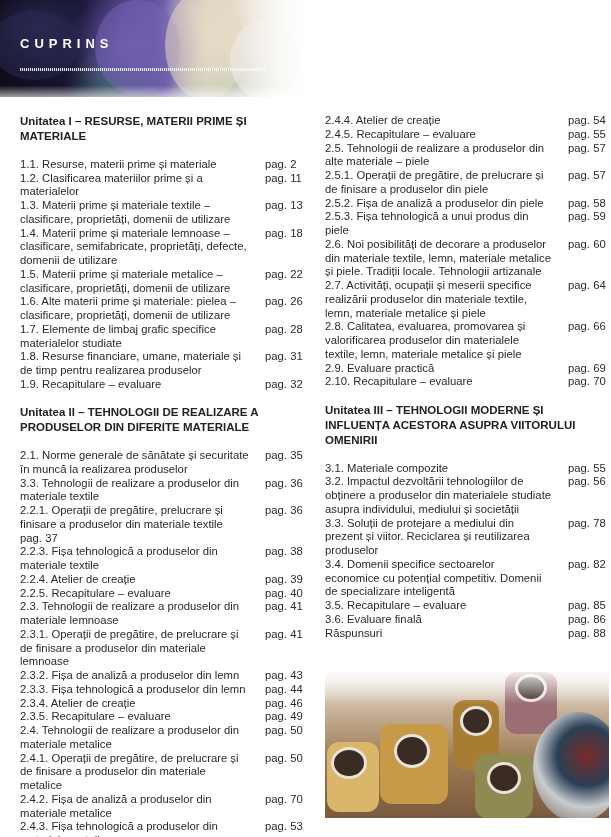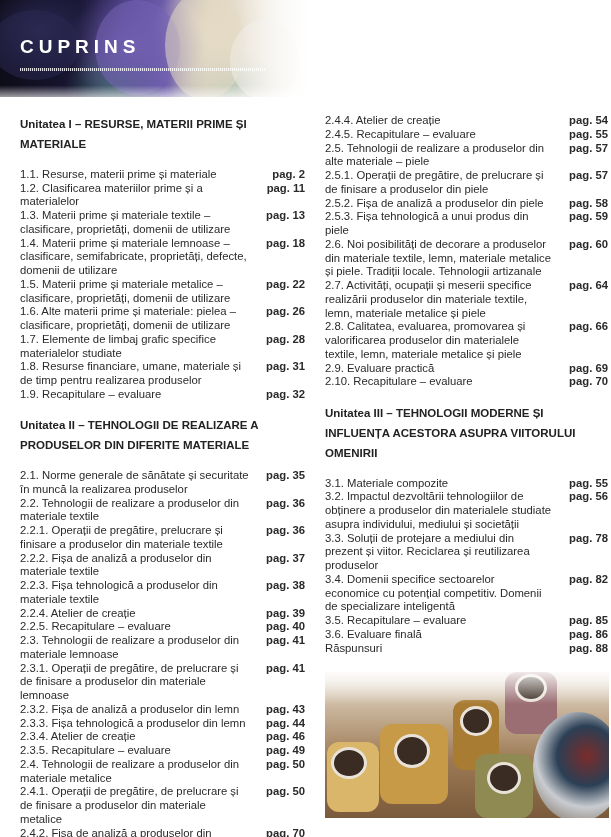--- a/index.html
+++ b/index.html
@@ -17,34 +17,34 @@
       radial-gradient(ellipse 55px 40px at 225px 85px, #b7c6b8 0%, rgba(180,195,180,0) 100%),
       linear-gradient(90deg, #0d0c18 0%, #191634 25%, #4c3f85 40%, #6d5cab 52%, #d8cfbc 66%, #ece6da 80%, #ffffff 100%);
   }
   .banner .yarn { position: absolute; border-radius: 50%; opacity: 0.55; }
   .banner-fade {
     position: absolute; left: 0; top: 0; width: 316px; height: 97px;
     background: linear-gradient(90deg, rgba(255,255,255,0) 75%, rgba(255,255,255,1) 100%),
                 linear-gradient(180deg, rgba(255,255,255,0) 88%, rgba(255,255,255,0.6) 100%);
   }
   .banner-title {
-    position: absolute; left: 20px; top: 36px; font-size: 19px; font-weight: bold;
+    position: absolute; left: 20px; top: 36px; font-size: 13px; font-weight: bold;
     color: #ffffff; letter-spacing: 5px; margin: 0;
   }
   .banner-rule {
     position: absolute; left: 20px; top: 68px; width: 245px; height: 3px;
     background: repeating-linear-gradient(90deg, rgba(255,255,255,0.85) 0px, rgba(255,255,255,0.85) 1px, rgba(255,255,255,0.1) 1px, rgba(255,255,255,0.1) 2px);
   }
   .col { position: absolute; font-size: 11.3px; line-height: 13.75px; }
   .col.left { left: 20px; top: 114px; width: 285px; }
   .col.right { left: 325px; top: 114px; width: 283px; }
-  .unit-title { font-weight: bold; font-size: 11.5px; line-height: 20px; margin: 0 0 13.75px 0; color: #222; }
+  .unit-title { font-weight: bold; font-size: 11.5px; line-height: 15px; margin: 0 0 13.75px 0; color: #222; }
   .entry { display: flex; justify-content: space-between; align-items: flex-start; }
   .entry .t { flex: 1; padding-right: 16px; }
-  .entry .p { white-space: nowrap; width: 40px; text-align: right; font-weight: bold; }
+  .entry .p { white-space: nowrap; width: 40px; text-align: left; }
   .col.right .entry .p { width: 40px; }
   .gap { height: 13.75px; }
   .photo {
     position: absolute; left: 325px; top: 672px; width: 284px; height: 146px; overflow: hidden;
     background:
       linear-gradient(180deg, #efe9e1 0%, #c9b59b 25%, #9d7a55 60%, #7a5a3c 100%);
   }
   .roll { position: absolute; border-radius: 12px; }
   .roll .hole { position: absolute; border-radius: 50%; background: #3a2c22; border: 3px solid #e9e2d8; }
   .photo-fade {
@@ -106,29 +106,28 @@
       </div>
   </div>
   <div class="gap"></div>
   <div>
     <p class="unit-title">Unitatea II – TEHNOLOGII DE REALIZARE A PRODUSELOR DIN DIFERITE MATERIALE</p>
     <div class="entry">
         <span class="t">2.1. Norme generale de sănătate și securitate în muncă la realizarea produselor</span>
         <span class="p">pag. 35</span>
       </div>
     <div class="entry">
-        <span class="t">2.2. Tehnologii de realizare a produselor din materiale textile</span>
+        <span class="t">3.3. Tehnologii de realizare a produselor din materiale textile</span>
         <span class="p">pag. 36</span>
       </div>
     <div class="entry">
         <span class="t">2.2.1. Operații de pregătire, prelucrare și finisare a produselor din materiale textile</span>
         <span class="p">pag. 36</span>
       </div>
     <div class="entry">
-        <span class="t">2.2.2. Fișa de analiză a produselor din materiale textile</span>
         <span class="p">pag. 37</span>
       </div>
     <div class="entry">
         <span class="t">2.2.3. Fișa tehnologică a produselor din materiale textile</span>
         <span class="p">pag. 38</span>
       </div>
     <div class="entry">
         <span class="t">2.2.4. Atelier de creație</span>
         <span class="p">pag. 39</span>
       </div>

